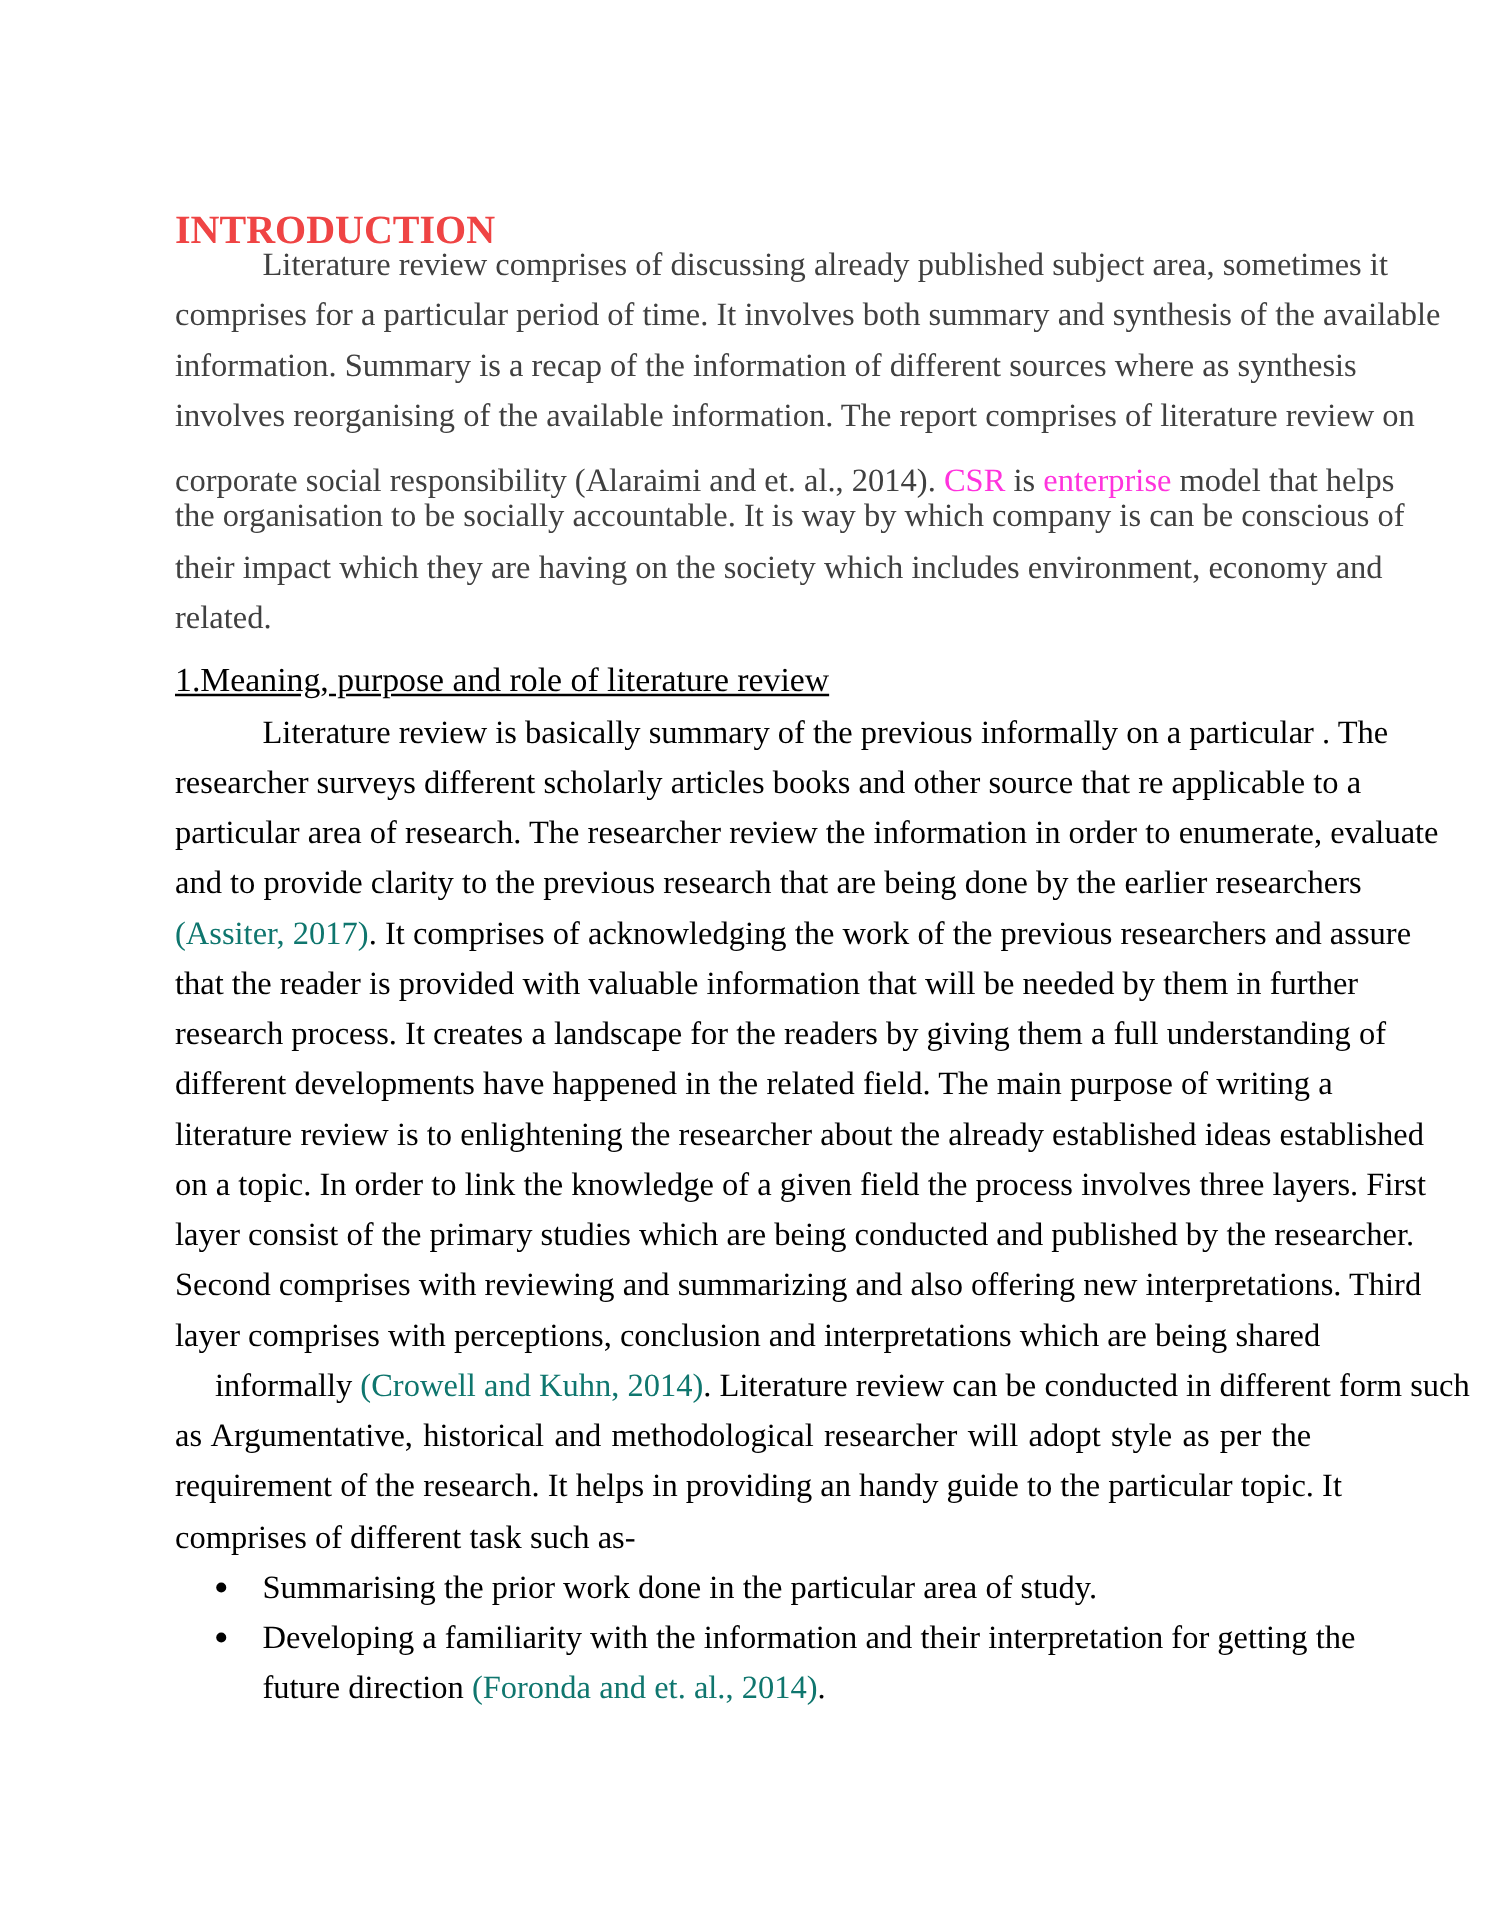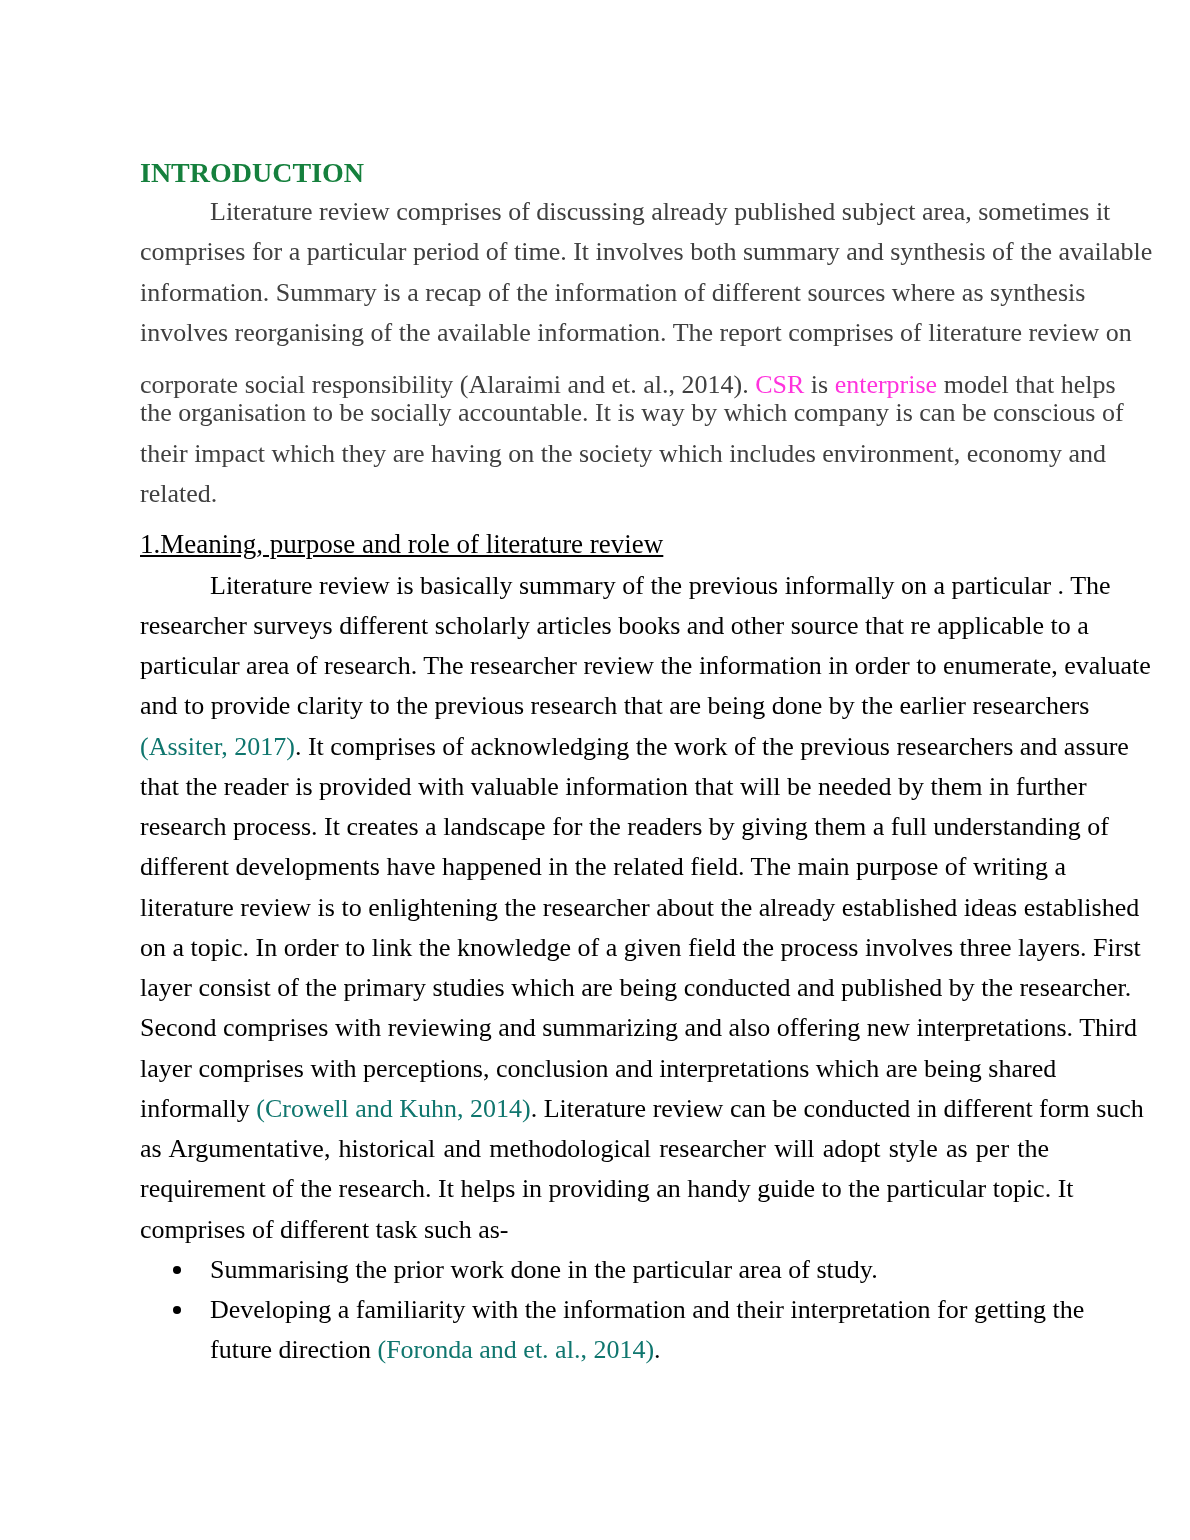--- a/index.html
+++ b/index.html
@@ -1,18 +1,18 @@
 <!DOCTYPE html>
 <html><head>
 <meta charset="utf-8">
 <style>
   html, body { margin: 0; padding: 0; background: #ffffff; }
   body { width: 1190px; height: 1540px; position: relative; overflow: hidden; }
   .page { position: absolute; left: 140px; top: 0; width: 909px; font-family: "Liberation Serif", serif; }
-  .heading { position: absolute; left: 0; top: 156px; font-size: 28px; font-weight: bold; color: #15803d; line-height: 34px; white-space: nowrap; }
+  .heading { position: absolute; left: 0; top: 166px; font-size: 32px; font-weight: bold; color: #ef4444; line-height: 34px; white-space: nowrap; }
   .line { position: absolute; left: 0; width: 909px; font-size: 26px; line-height: 28px; height: 28px; text-align: justify; text-align-last: justify; white-space: nowrap; overflow: visible; }
   .line.indent { left: 70px; width: 839px; }
   .line.last { text-align-last: left; }
   .gray { color: #404040; }
   .black { color: #000000; }
   .pink { color: #ff33dd; }
   .cite { color: #0f766e; }
   .subhead { position: absolute; left: 0; top: 530px; font-size: 27px; line-height: 28px; text-decoration: underline; color: #000; white-space: nowrap; }
   .bullet { position: absolute; left: 33px; width: 8px; height: 8px; border-radius: 50%; background: #000; }
   .bline { left: 70px; width: 839px; }
@@ -44,21 +44,21 @@
     <span class="cite">(Assiter, 2017)</span><span>. It comprises of   acknowledging the work of the previous researchers and assure</span>
   </div>
   <div class="line black" style="top: 773px; white-space: nowrap; word-spacing: 0px;">that the reader is provided with valuable information that will be needed by them in further</div>
   <div class="line black" style="top: 813px; white-space: nowrap; word-spacing: 0px;">research process. It creates a landscape for the readers  by giving them a full understanding of</div>
   <div class="line black" style="top: 853px; white-space: nowrap; word-spacing: 0px;">different developments have happened in the related field. The main purpose of writing a</div>
   <div class="line black" style="top: 894px; white-space: nowrap; word-spacing: 0px;">literature review is to enlightening the researcher about the already established ideas established</div>
   <div class="line black" style="top: 934px; white-space: nowrap; word-spacing: 0px;">on a topic. In order to link the knowledge of a given field the process involves three layers. First</div>
   <div class="line black" style="top: 974px; white-space: nowrap; word-spacing: 0px;">layer consist of the primary studies which are being conducted and published by the researcher.</div>
   <div class="line black" style="top: 1014px; white-space: nowrap; word-spacing: 0px;">Second comprises with reviewing and summarizing and also offering new interpretations. Third</div>
   <div class="line black" style="top: 1055px; white-space: nowrap; word-spacing: 0px;">layer comprises with perceptions, conclusion and interpretations which are being shared</div>
-  <div class="line black" style="top: 1095px; white-space: nowrap; word-spacing: 0px;">
+  <div class="line black" style="top: 1095px; white-space: nowrap; word-spacing: 0px; margin-left: 32px;">
     <span>informally </span><span class="cite">(Crowell and Kuhn, 2014)</span><span>. Literature review can be conducted in different form such</span>
   </div>
   <div class="line black" style="top: 1135px; white-space: nowrap; word-spacing: 0px;">as Argumentative, historical and methodological researcher will adopt style as per the</div>
   <div class="line black" style="top: 1175px; white-space: nowrap; word-spacing: 0px;">requirement of the research. It helps in providing an handy guide to the particular topic. It</div>
   <div class="line black last" style="top:1216px">comprises of different task such as-</div>
 
   <div class="bullet" style="top:1266px"></div>
   <div class="line black last bline" style="top:1256px">Summarising the prior work done in the particular area of study.</div>
 
   <div class="bullet" style="top:1306px"></div>

